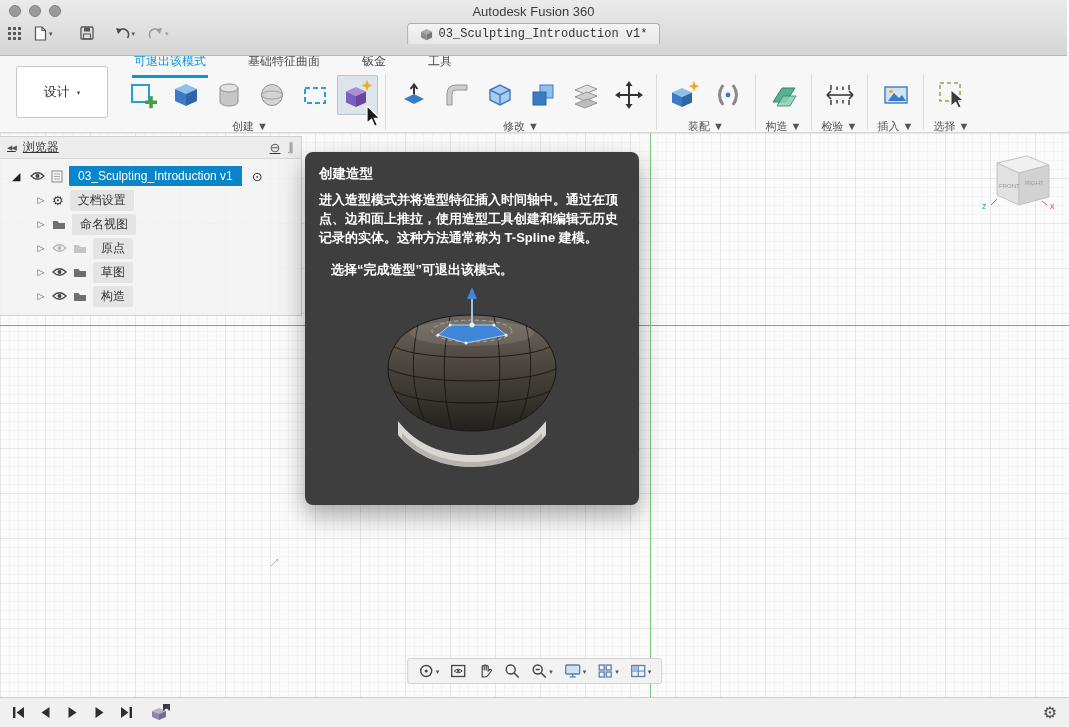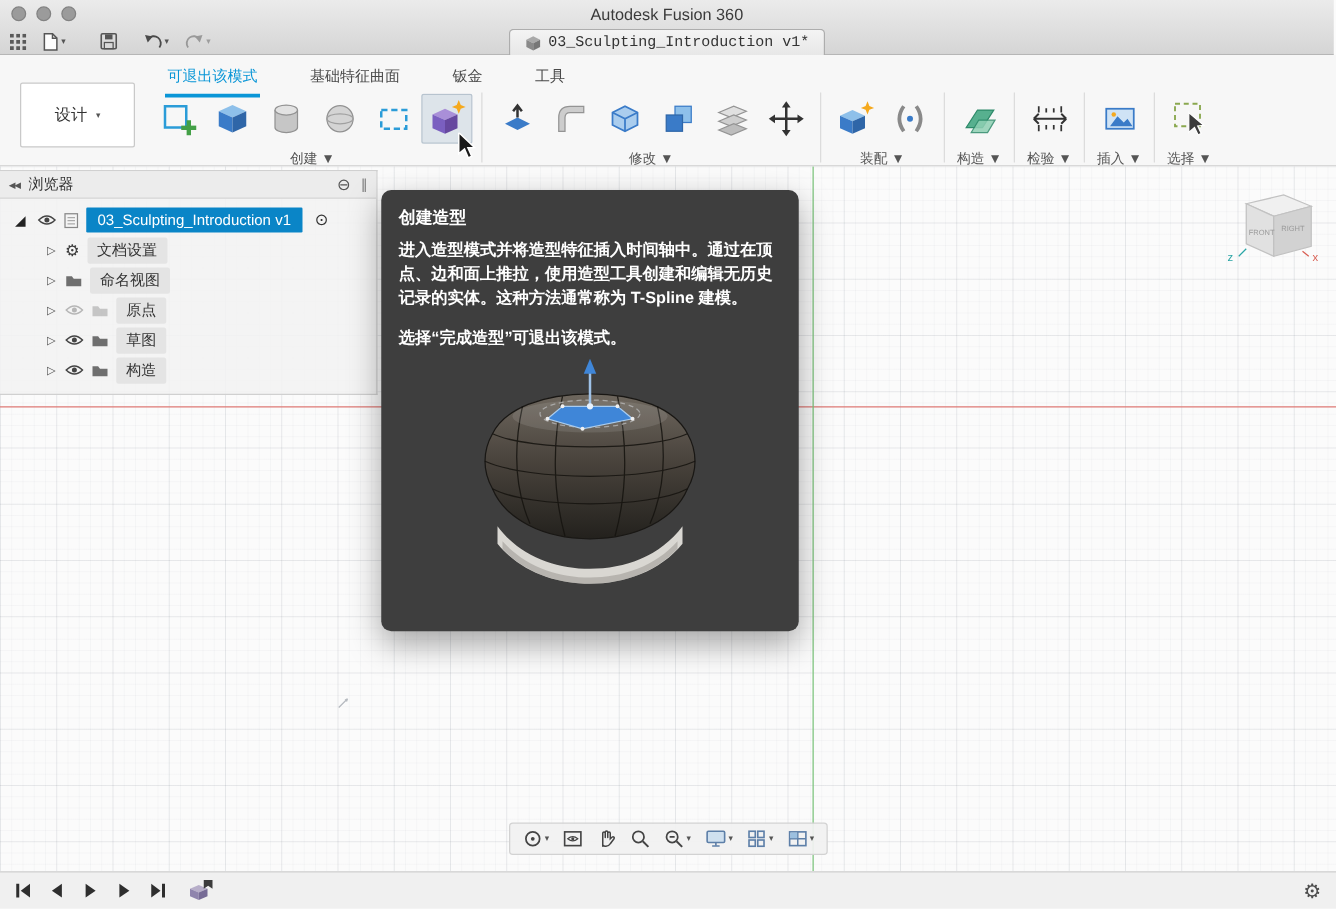--- a/index.html
+++ b/index.html
@@ -1,20 +1,20 @@
 <!DOCTYPE html>
 <html><head>
 <meta charset="utf-8">
 <style>
 *{box-sizing:border-box;margin:0;padding:0;}
 html,body{width:1069px;height:727px;}
 body{font-family:"Liberation Sans","DejaVu Sans",sans-serif;overflow:hidden;position:relative;background:#fbfbfb;}
 
 
-.chrome{position:absolute;top:0;left:0;right:2px;height:44px;background:linear-gradient(#ebebeb,#d5d5d5);border-bottom:1px solid #b6b6b6;z-index:40;}
+.chrome{position:absolute;top:0;left:0;right:2px;height:56px;background:linear-gradient(#ebebeb,#d5d5d5);border-bottom:1px solid #b6b6b6;z-index:40;}
 .titlebar{height:22px;position:relative;display:flex;align-items:center;justify-content:center;}
 .traffic{position:absolute;left:9px;top:5px;display:flex;gap:8px;}
 .traffic span{width:12px;height:12px;border-radius:50%;background:#9b9b9b;border:1px solid #828282;}
 .win-title{font-size:13px;color:#3a3a3a;}
 .qat{position:absolute;top:22px;left:0;right:0;height:22px;display:flex;align-items:center;padding-left:8px;gap:13px;}
 .tool{display:flex;align-items:center;gap:2px;color:#444;cursor:default;}
 .caret{font-size:7px;color:#555;line-height:1;}
 .dim{opacity:.45;}
 .doc-tab{position:absolute;left:50%;transform:translateX(-50%);bottom:0;height:21px;display:flex;align-items:center;gap:6px;padding:0 12px;background:linear-gradient(#f4f4f4,#e7e7e7);border:1px solid #adadad;border-bottom:none;border-radius:4px 4px 0 0;font-size:12px;color:#333;white-space:nowrap;font-family:Liberation Mono, monospace;}
 
@@ -41,39 +41,39 @@
 background-size:45px 45px,45px 45px,9px 9px,9px 9px;}
 .axis-red{position:absolute;left:0;right:0;top:192px;height:1px;background:#de7a76;}
 .axis-green{position:absolute;top:0;bottom:0;left:650px;width:1px;background:#7cc47c;}
 .viewcube{position:absolute;right:10px;top:18px;z-index:20;}
 .sketch-glyph{position:absolute;left:268px;top:420px;opacity:.7;}
 .navbar{position:absolute;left:50%;bottom:13px;transform:translateX(-50%);display:flex;align-items:center;gap:11px;background:rgba(241,241,241,0.93);border:1px solid #d2d2d2;border-radius:3px;padding:4px 10px;z-index:20;}
 .nav-item{display:flex;align-items:center;gap:2px;}
 
 
 .browser{position:absolute;left:0;top:136px;width:302px;z-index:35;background:rgba(243,243,243,0.88);border:1px solid #d0d0d0;border-left:none;}
-.b-header{height:22px;display:flex;align-items:center;gap:7px;padding:0 7px;border-bottom:1px solid #d6d6d6;background:rgba(235,235,235,0.95);font-size:12px;color:#333;}
+.b-header{height:22px;display:flex;align-items:center;gap:7px;padding:0 7px;border-bottom:1px solid #d6d6d6;background:rgba(235,235,235,0.95);font-size:12px;color:#333;text-decoration:underline;}
 .b-collapse{font-size:7px;letter-spacing:-1px;color:#555;}
 .b-right{margin-left:auto;display:flex;align-items:center;gap:8px;color:#555;}
 .b-rows{padding:5px 0 7px;}
 .brow{height:24px;display:flex;align-items:center;gap:6px;font-size:12px;color:#333;padding-left:14px;}
 .brow.child{padding-left:36px;}
 .tri{color:#555;font-size:9px;width:10px;text-align:center;}
 .rootmark{color:#222;font-size:11px;width:12px;}
 .pill{background:#e4e4e4;border-radius:2px;padding:2px 8px;white-space:nowrap;}
 .root-label{background:#0a85c7;color:#ffffff;padding:3px 9px;border-radius:1px;white-space:nowrap;}
 .radio{color:#333;font-size:13px;margin-left:4px;}
 .gear-glyph{font-size:13px;color:#3c3c3c;line-height:1;}
 .hidden-eye{opacity:.35;}
 
 
 .tooltip{position:absolute;left:305px;top:152px;width:334px;height:353px;background:#3e3e3e;border-radius:8px;box-shadow:0 10px 26px rgba(0,0,0,0.35);z-index:50;padding:13px 14px 10px;color:#fff;}
 .tt-title{font-size:13.5px;font-weight:bold;margin-bottom:8px;}
 .tt-body{font-size:13px;font-weight:600;line-height:1.45;}
-.tt-body2{margin-top:13px;}
+.tt-body2{margin-top:13px;margin-left:12px;}
 .tt-img{display:flex;justify-content:center;margin-top:2px;}
 
 
 .timeline{position:absolute;left:0;right:0;bottom:0;height:30px;background:#f0f0f0;border-top:1px solid #cfcfcf;display:flex;align-items:center;z-index:45;padding:0 12px;}
 .pb{display:flex;align-items:center;gap:14px;margin-right:18px;}
 .t-gear{margin-left:auto;font-size:16px;color:#4c4c4c;}
 
 
 .cursor{position:absolute;left:366px;top:106px;z-index:100;pointer-events:none;}
 </style>

